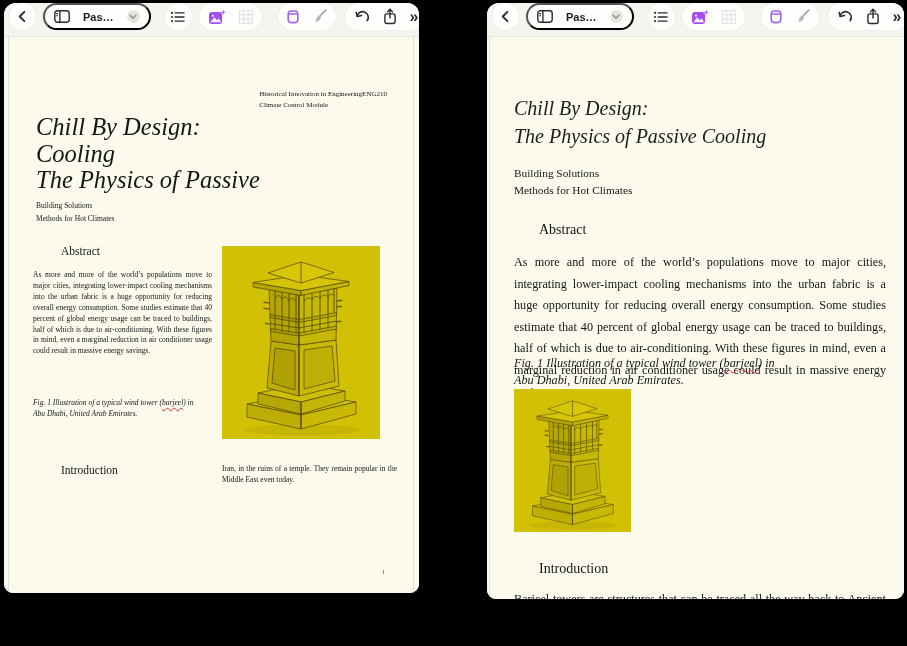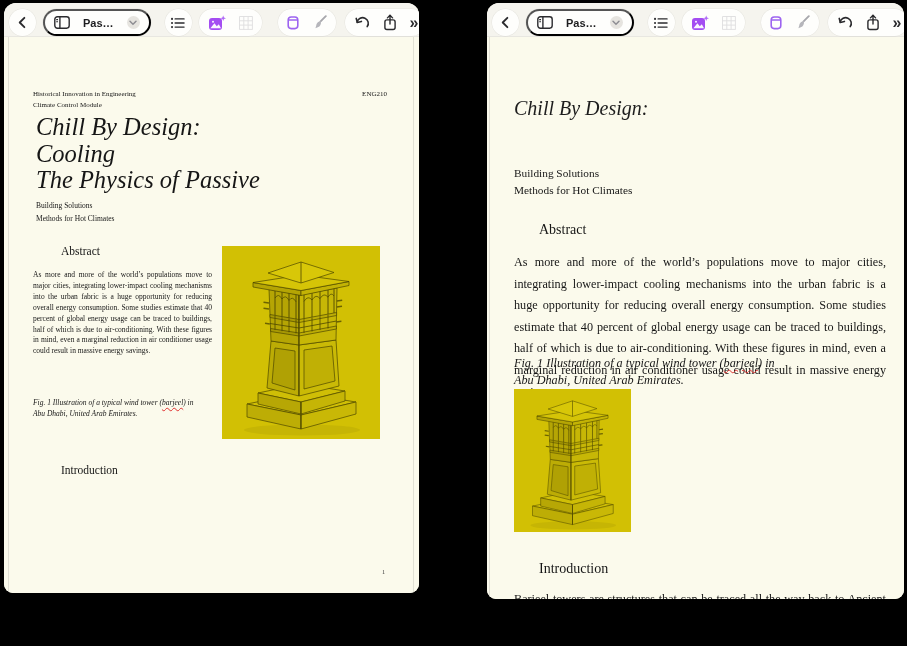--- a/index.html
+++ b/index.html
@@ -3,21 +3,21 @@
 <meta charset="utf-8">
 <style>
   html,body{margin:0;padding:0;background:#000;width:907px;height:646px;overflow:hidden;
     font-family:"Liberation Sans",sans-serif;}
   .window{position:absolute;background:#fbfaec;border-radius:12px 12px 9px 9px;overflow:hidden;}
   #lw{left:4px;top:3px;width:415px;height:590px;}
   #rw{left:487px;top:3px;width:417px;height:596px;}
 
   
   .toolbar{position:absolute;top:0;left:0;right:0;height:33px;background:#f5f4ee;
-    display:flex;align-items:flex-end;padding:0 5px;gap:7px;z-index:9;
+    display:flex;align-items:flex-start;padding:0 5px;gap:7px;z-index:9;
     border-bottom:1px solid rgba(0,0,0,0.05);}
   .cbtn{width:27px;height:27px;border-radius:50%;background:#fefefc;border:none;
     display:flex;align-items:center;justify-content:center;padding:0;flex:0 0 auto;
     box-shadow:0 0 0 .5px rgba(0,0,0,0.06);}
   .pill{height:27px;border-radius:14px;background:#fefefc;display:flex;align-items:center;
     gap:13px;padding:0 9px;box-shadow:0 0 0 .5px rgba(0,0,0,0.06);flex:0 0 auto;}
   .ibtn{border:none;background:transparent;padding:0;display:flex;align-items:center;
     justify-content:center;}
   .docname{font-size:11px;font-weight:600;color:#1d1d1f;}
   .chevbadge{width:13px;height:13px;border-radius:50%;background:#e6e4df;display:flex;
@@ -29,21 +29,21 @@
   
   .doc{position:absolute;top:33px;left:0;right:0;bottom:0;background:#fbfaec;overflow:hidden;
     font-family:"Liberation Serif",serif;color:#161616;}
   .edge-v{position:absolute;top:0;bottom:0;width:1px;background:rgba(0,0,0,0.10);}
   .just{text-align:justify;}
   .sp{text-decoration:underline;text-decoration-style:wavy;text-decoration-color:#e03131;
     text-decoration-thickness:1px;text-underline-offset:2px;}
 
   
   #lp-header{position:absolute;left:29px;top:53px;width:354px;display:flex;
-    justify-content:space-between;font-size:7px;line-height:10.5px;}
+    justify-content:flex-end;font-size:7px;line-height:10.5px;}
   #lp-title{position:absolute;left:32px;top:78px;font-style:italic;font-size:24.5px;
     line-height:26.5px;}
   #lp-subtitle{position:absolute;left:32px;top:164px;font-size:7.5px;line-height:12.5px;}
   #lp-abs-h{position:absolute;left:57px;top:209px;font-size:11.5px;}
   #lp-abs-p{position:absolute;left:29px;top:234px;width:179px;font-size:7.5px;line-height:10.9px;}
   #lp-cap{position:absolute;left:29px;top:361px;width:179px;font-size:7.5px;line-height:11px;font-style:italic;}
   #lp-intro-h{position:absolute;left:57px;top:428px;font-size:11.5px;}
   #lp-intro-p{position:absolute;left:29px;top:452px;width:179px;font-size:7.5px;line-height:10.9px;}
   #lp-fig{position:absolute;left:218px;top:210px;width:158px;height:193px;}
   #lp-col2{position:absolute;left:218px;top:428px;width:175px;font-size:7.5px;line-height:10.9px;}
@@ -272,20 +272,21 @@
       <div>Abu Dhabi, United Arab Emirates.</div>
     </div>
 
     <svg id="lp-fig" viewBox="0 0 158 193" preserveAspectRatio="none">
         <use href="#tower-art"></use>
       </svg>
 
     <div id="lp-intro-h">Introduction</div>
 
     <div id="lp-col2">
+      <div class="just">Iran, in the ruins of a temple. They remain popular in the Middle East even today.</div>
       <div class="gap"></div>
     </div>
 
     <div id="lp-pagenum">1</div>
 
   </div>
 </div>
 
 <div class="window" id="rw">
 
@@ -380,20 +381,21 @@
         <span>»</span>
       </button>
     </div>
   </div>
 
   <div class="doc">
     <div class="edge-v" style="left:2px"></div>
 
     <div id="rp-title">
       <div>Chill By Design:</div>
+      <div>The Physics of Passive Cooling</div>
     </div>
 
     <div id="rp-subtitle">
       <div>Building Solutions</div>
       <div>Methods for Hot Climates</div>
     </div>
 
     <div id="rp-abs-h">Abstract</div>
     <div id="rp-abs-p" class="just">As more and more of the world’s populations move to major cities, integrating lower-impact cooling mechanisms into the urban fabric is a huge opportunity for reducing overall energy consumption. Some studies estimate that 40 percent of global energy usage can be traced to buildings, half of which is due to air-conditioning. With these figures in mind, even a marginal reduction in air conditioner usage could result in massive energy savings.</div>
 

